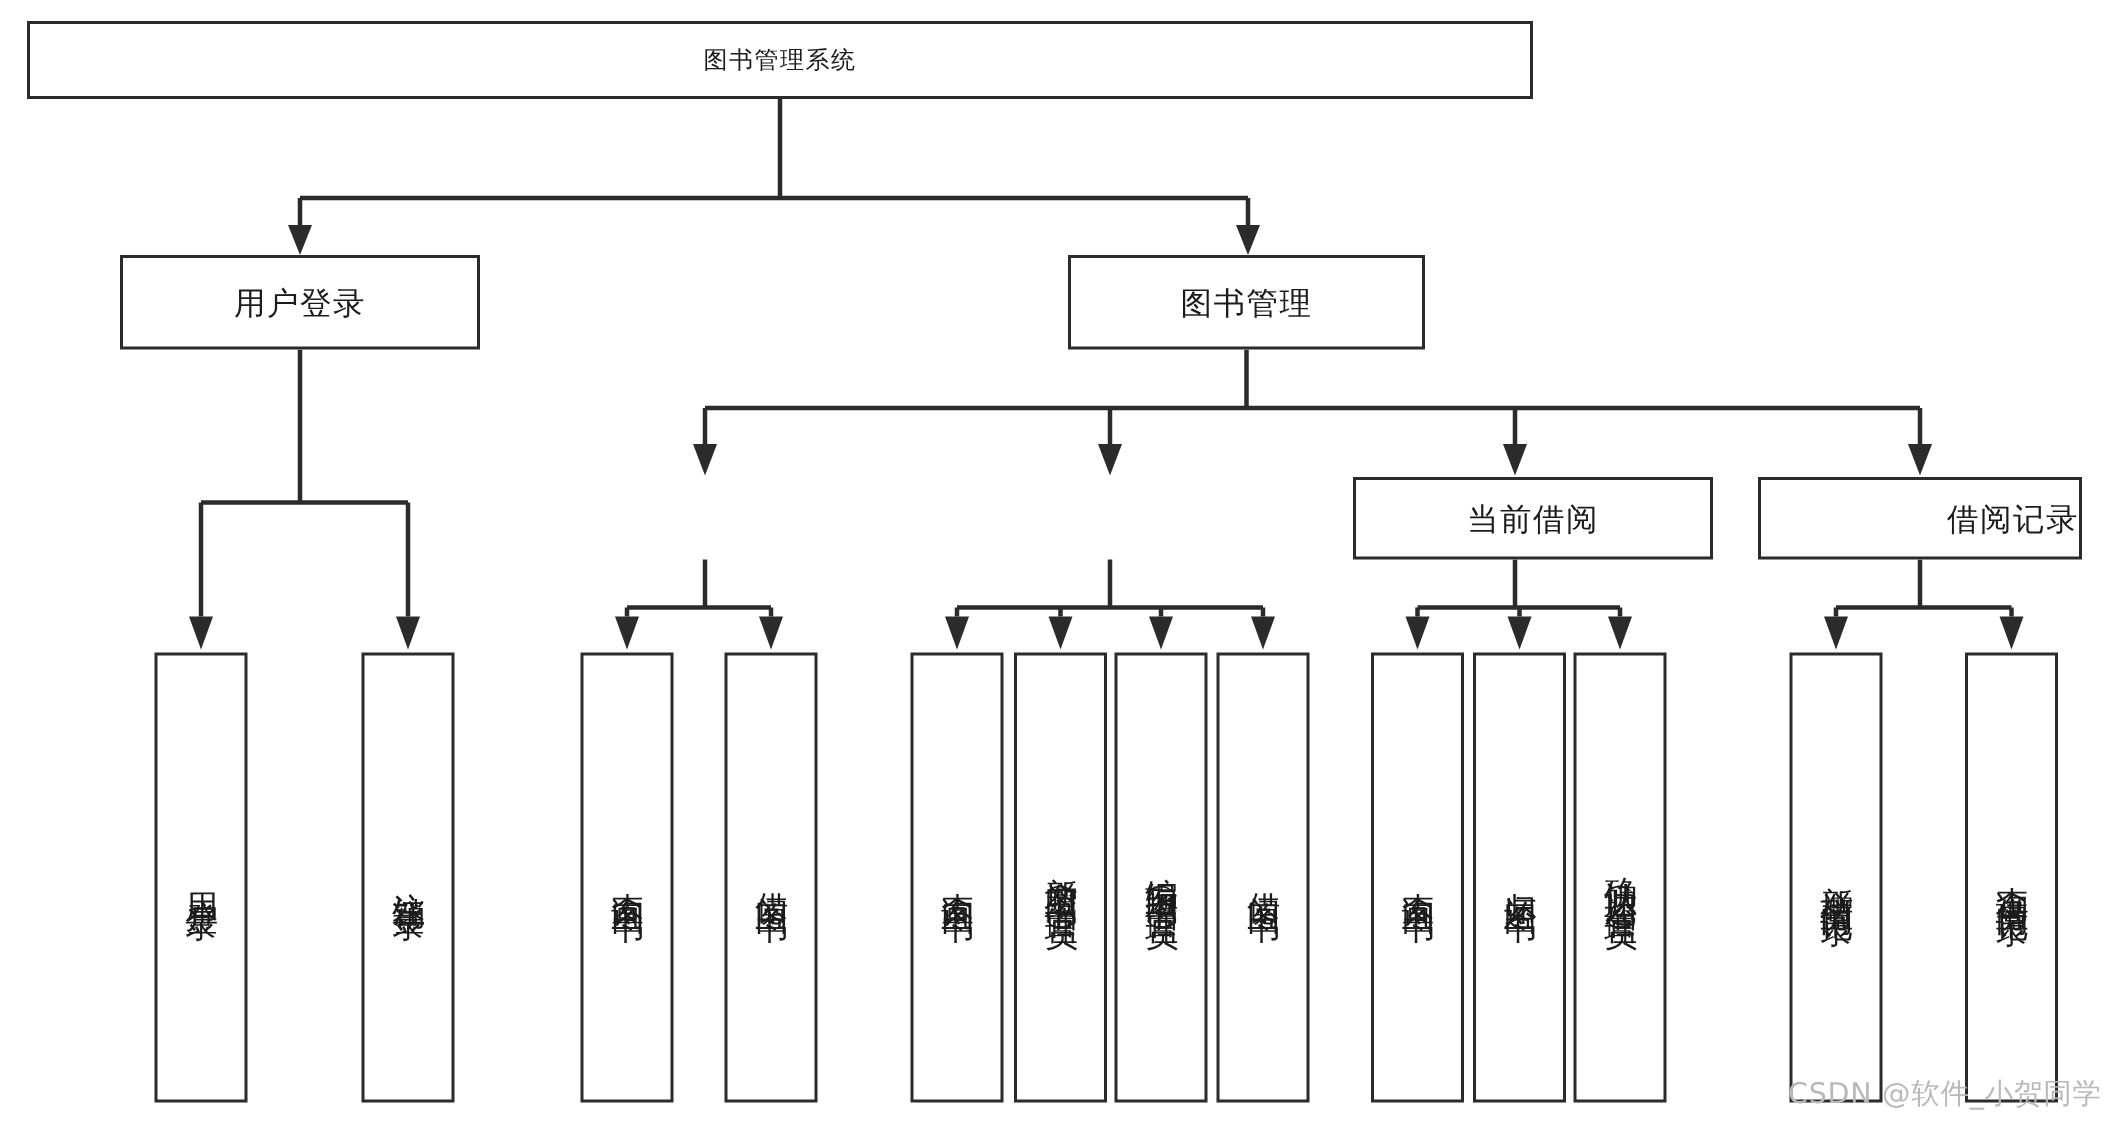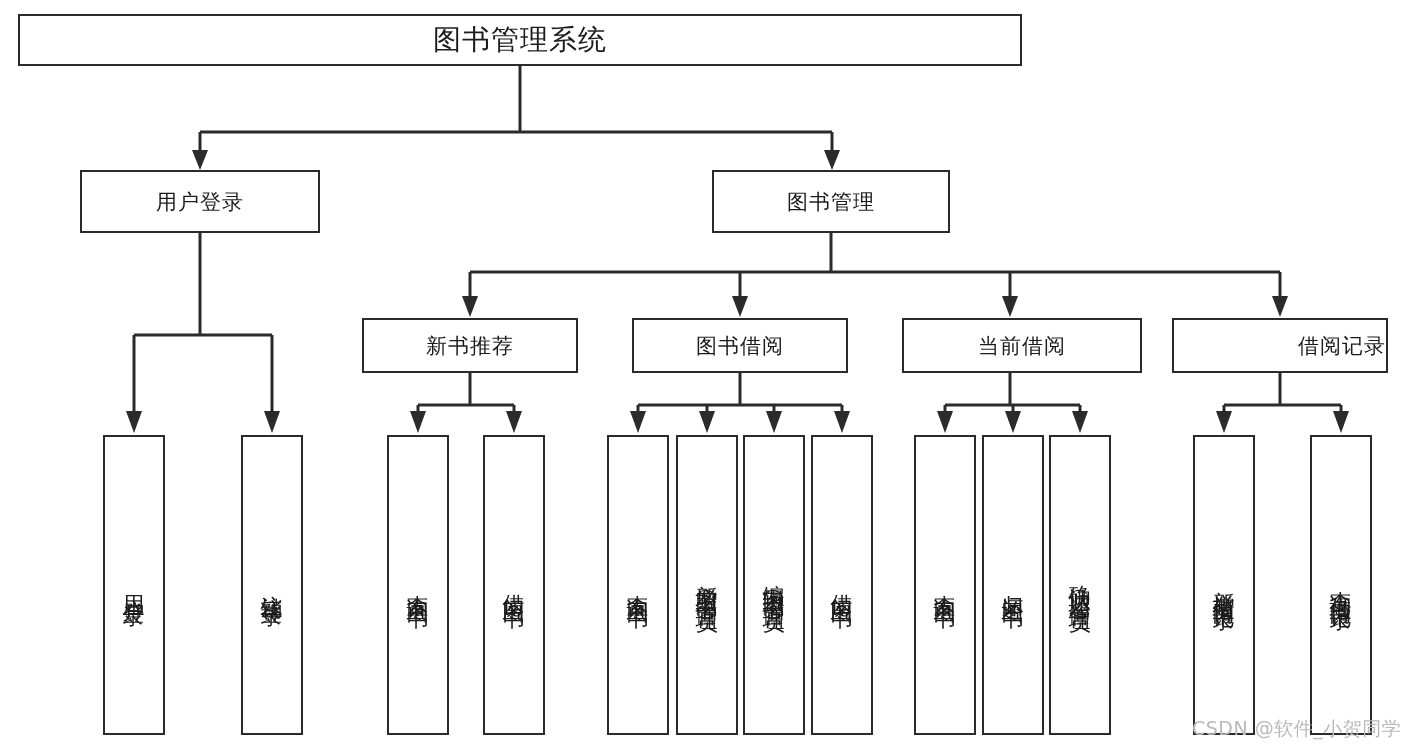--- a/index.html
+++ b/index.html
@@ -33,21 +33,21 @@
     display: flex;
     align-items: center;
     justify-content: center;
     color: #1b1b1b;
   }
   .node.h {
     font-size: 21px;
     letter-spacing: 1px;
   }
   .node.title {
-    font-size: 28px;
+    font-size: 16px;
     letter-spacing: 1px;
   }
   .node.v {
     writing-mode: vertical-rl;
     text-orientation: upright;
     font-size: 22px;
     line-height: 1.05;
     letter-spacing: 4px;
     padding: 4px 0;
     text-align: center;
@@ -154,27 +154,21 @@
   </div>
 
   <div class="node h" style="left:80px; top:170px; width:240px; height:63px;">
     <span>用户登录</span>
   </div>
 
   <div class="node h" style="left:712px; top:170px; width:238px; height:63px;">
     <span>图书管理</span>
   </div>
 
-  <div class="node h" style="left:362px; top:318px; width:216px; height:55px;">
-    <span>新书推荐</span>
-  </div>
-
-  <div class="node h" style="left:632px; top:318px; width:216px; height:55px;">
-    <span>图书借阅</span>
-  </div>
+
 
   <div class="node h" style="left:902px; top:318px; width:240px; height:55px;">
     <span>当前借阅</span>
   </div>
 
   <div class="node h" style="left:1172px; top:318px; width:216px; height:55px;justify-content:flex-end;">
     <span>借阅记录</span>
   </div>
 
   <div class="node v" style="left:103px; top:435px; width:62px; height:300px;">

